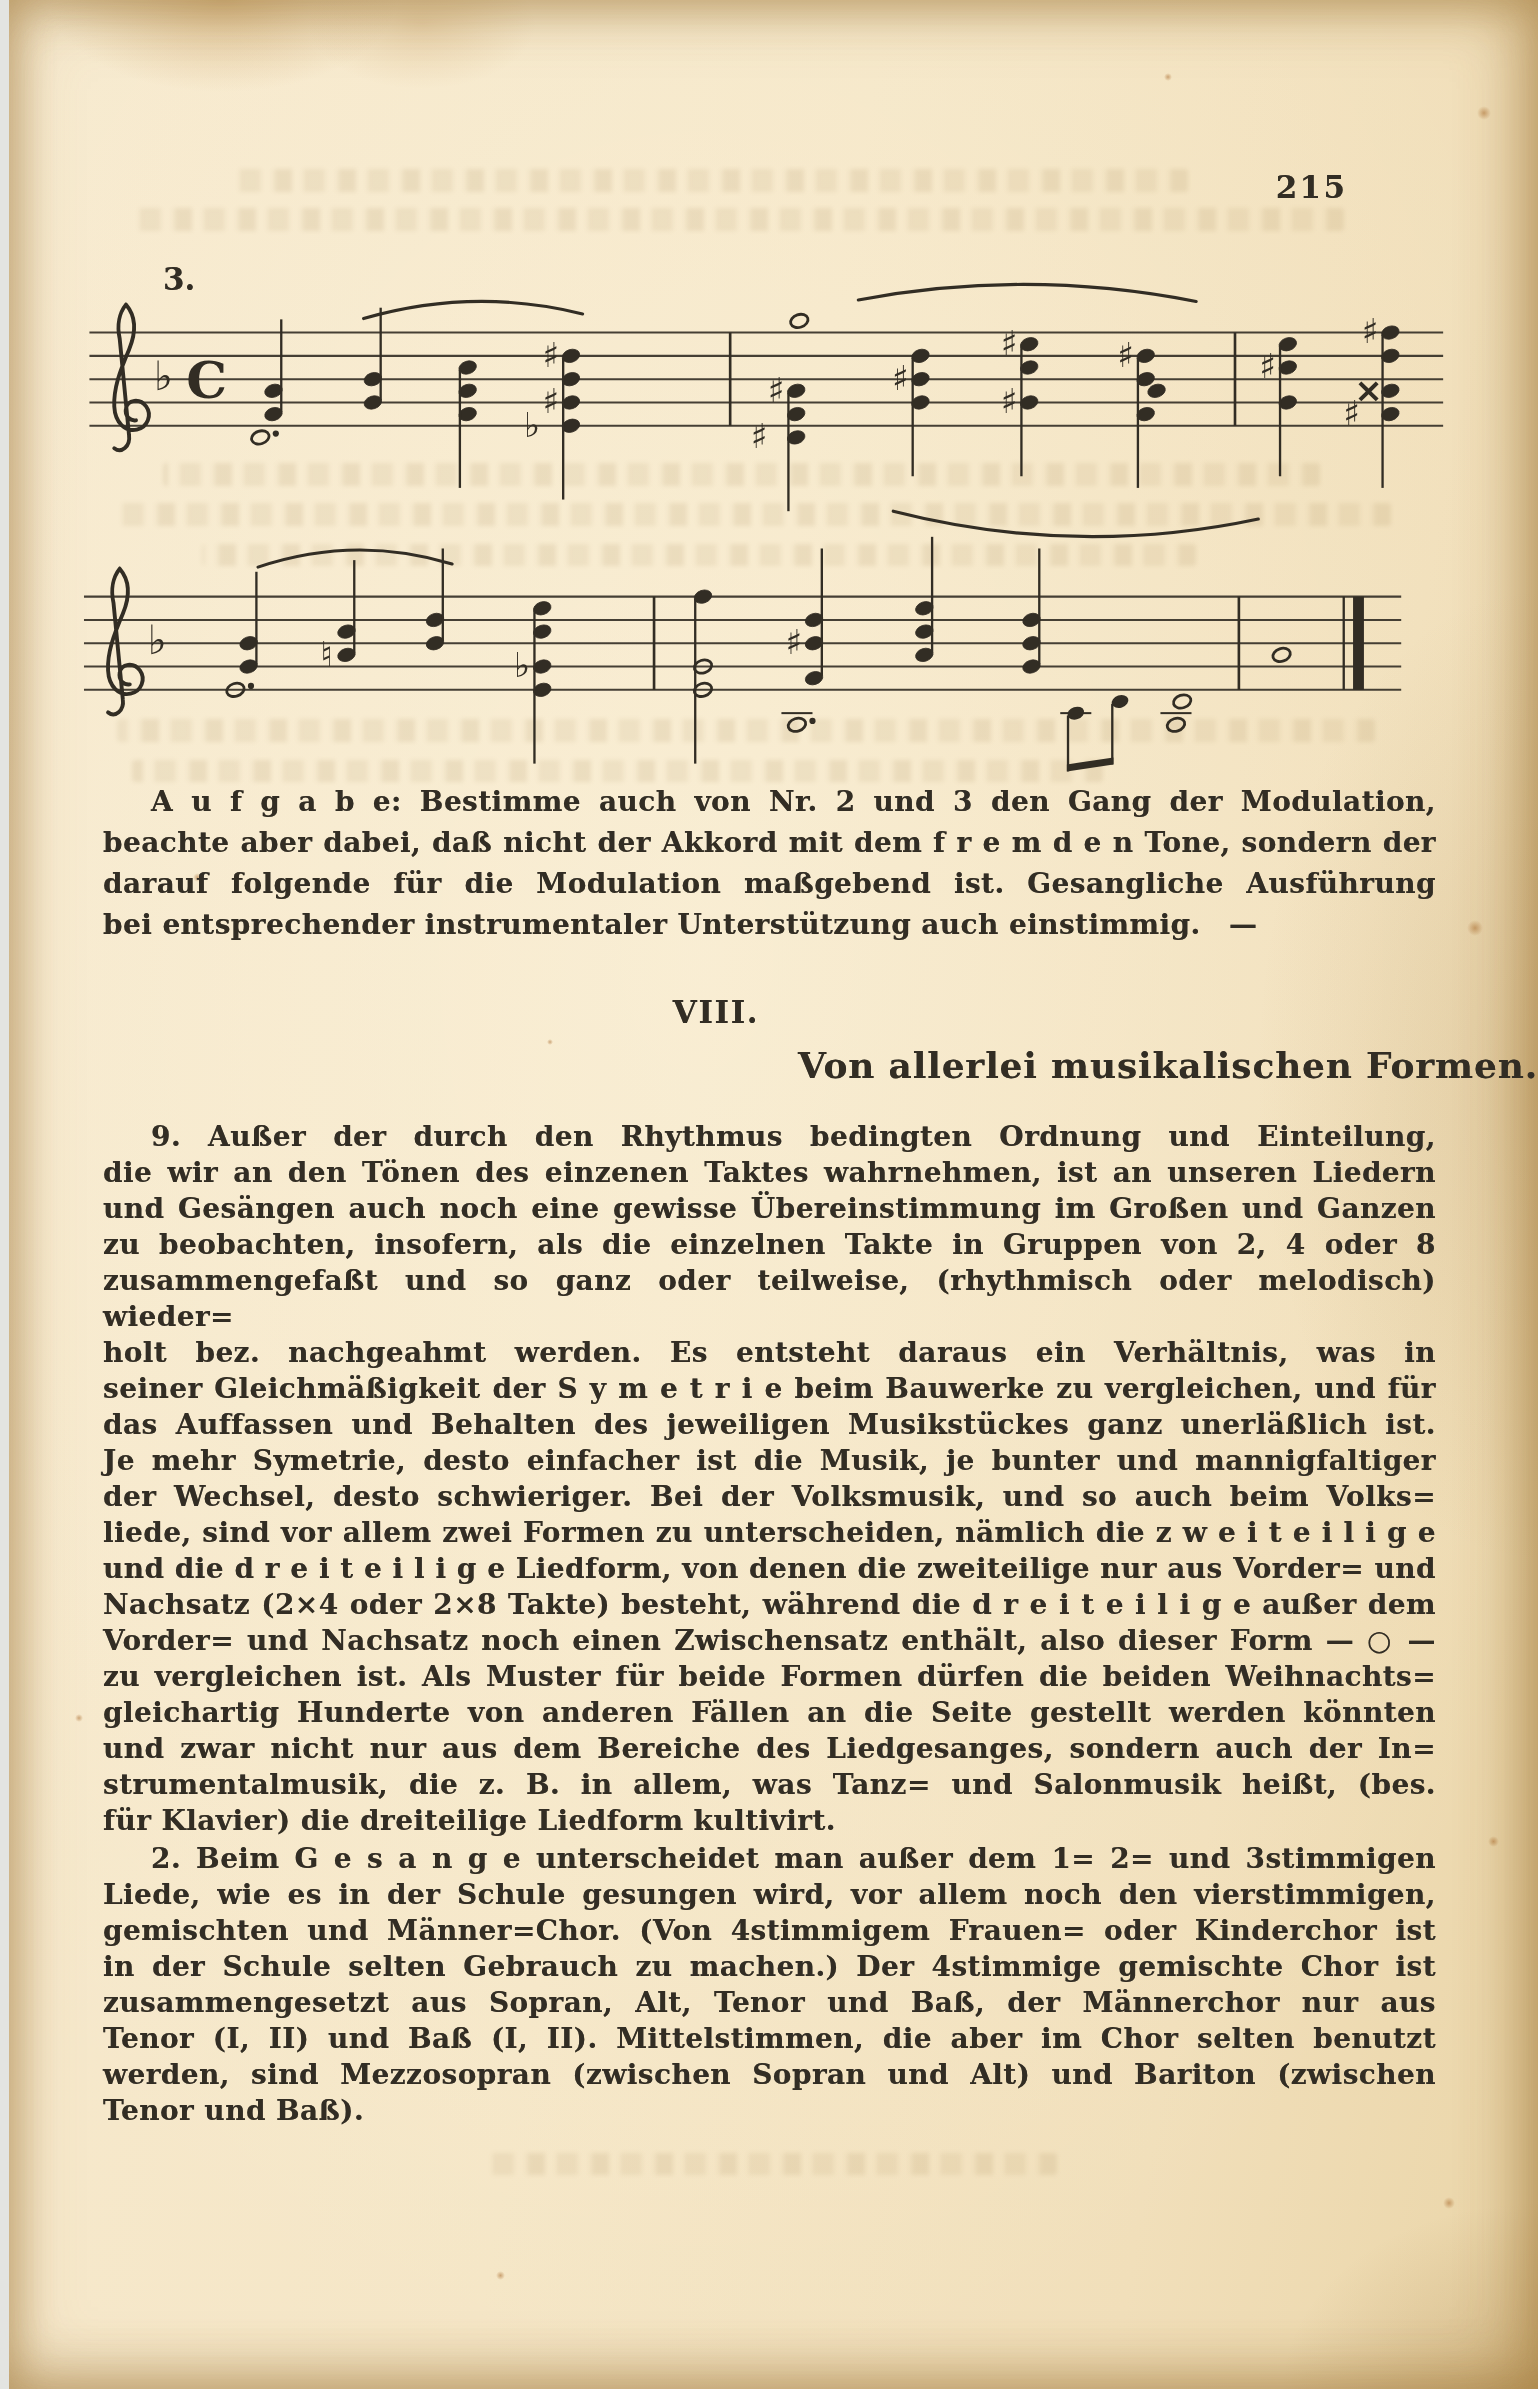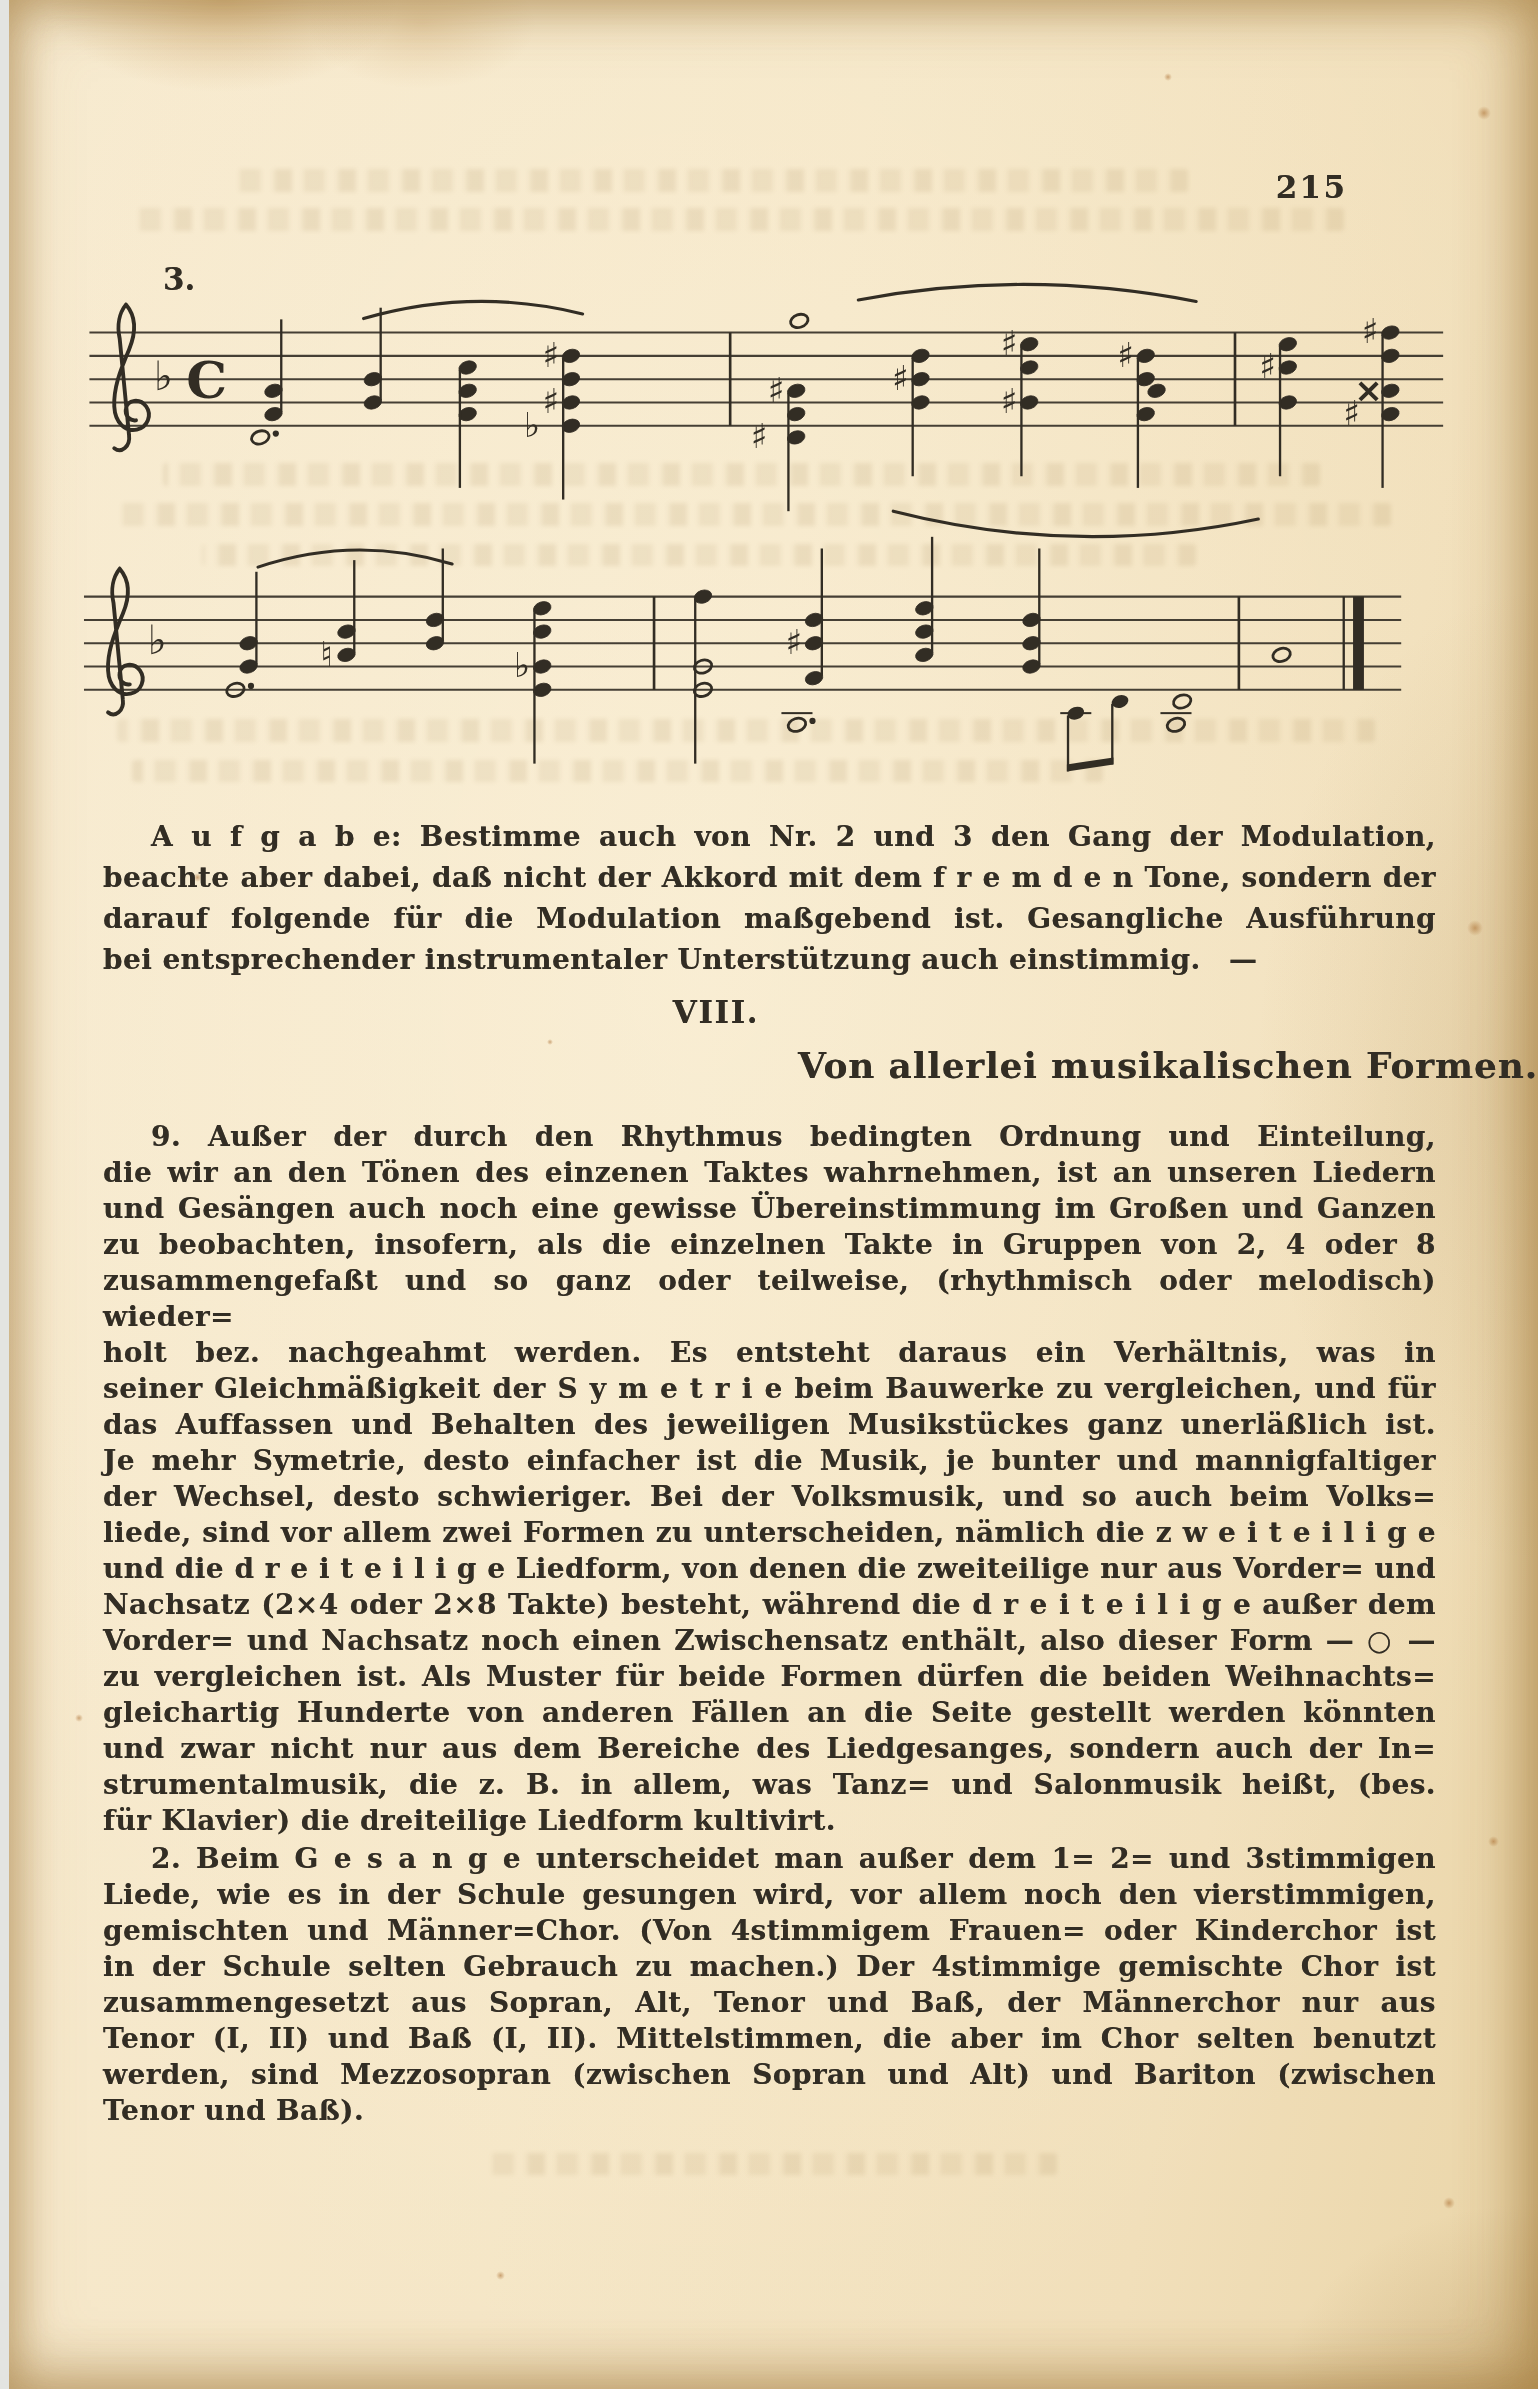--- a/index.html
+++ b/index.html
@@ -23,21 +23,21 @@
       inset 14px 0 33px rgba(160,120,60,0.20),
       inset 0 -22px 50px rgba(150,105,40,0.20),
       inset 0 17px 35px rgba(170,130,65,0.16);
   }
   .ink{color:#322d24;text-shadow:0 0 0.5px rgba(50,45,36,0.55);}
   .page-number{position:absolute;left:1265px;top:141px;width:93px;text-align:center;
     font-size:31px;font-weight:bold;letter-spacing:2.3px;margin-top:28px;}
   .music-label{position:absolute;left:163px;top:261px;font-size:31px;font-weight:bold;}
   #music-svg{position:absolute;left:70px;top:278px;}
   .aufgabe{position:absolute;left:103px;top:781px;width:1333px;
-    font-size:28px;font-weight:bold;line-height:41px;letter-spacing:0.4px;margin-top:35px;}
+    font-size:28px;font-weight:bold;line-height:41px;letter-spacing:0.4px;}
   .roman-numeral{position:absolute;left:0;top:994px;width:1432px;text-align:center;
     font-size:31px;font-weight:bold;letter-spacing:1.6px;}
   .section-title{position:absolute;left:0;top:1044px;width:1538px;text-align:right;
     font-size:36px;font-weight:bold;letter-spacing:0.8px;}
   .body-par{position:absolute;left:103px;width:1333px;
     font-size:28px;font-weight:bold;line-height:36px;letter-spacing:0.4px;}
   .par1{top:1119px;}
   .par2{top:1841px;}
   .jline{text-align:justify;text-align-last:justify;white-space:normal;}
   .jline.endline{text-align-last:left;}

